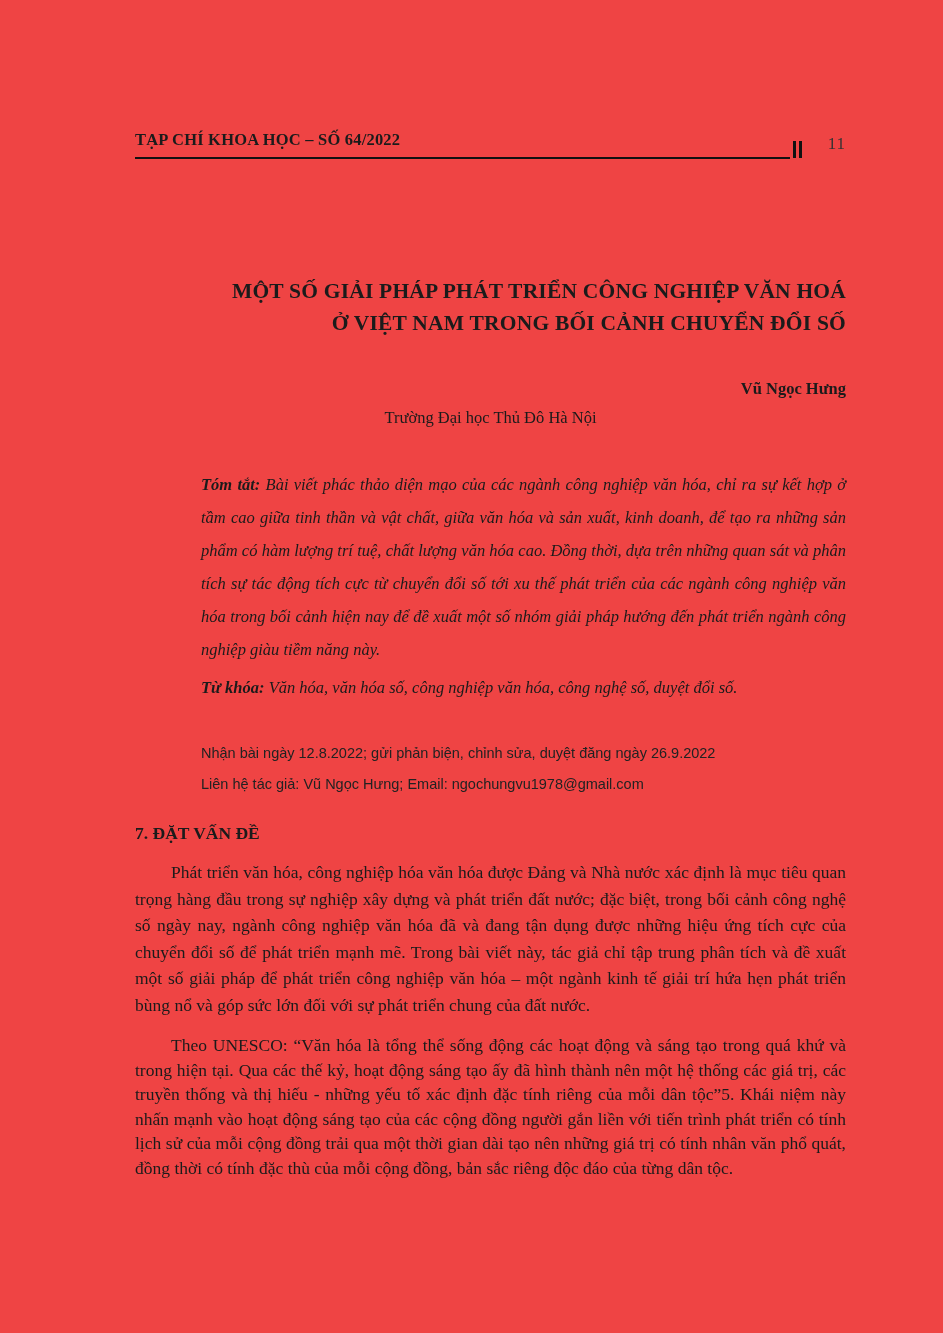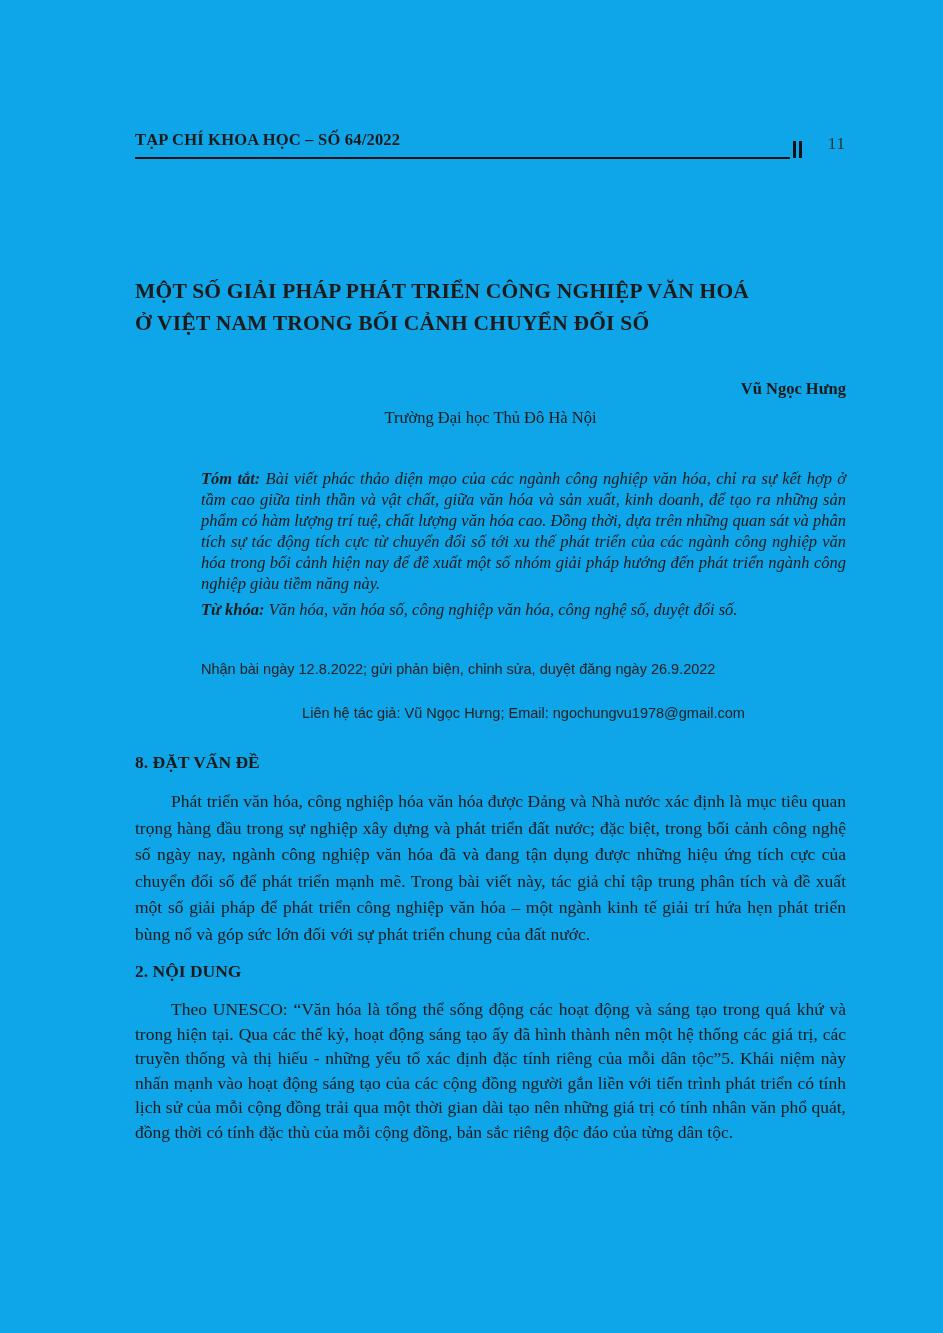--- a/index.html
+++ b/index.html
@@ -1,21 +1,21 @@
 <!DOCTYPE html>
 <html><head>
 <meta charset="utf-8">
 <style>
   * { margin: 0; padding: 0; box-sizing: border-box; }
   html, body { background: #e8e8e8; }
   .page {
     width: 943px;
     height: 1333px;
     margin: 0 auto;
-    background: #0ea5e9;
+    background: #ef4444;
     font-family: "Liberation Serif", serif;
     color: #1b1b1b;
     position: relative;
     overflow: hidden;
   }
   .content {
     position: absolute;
     top: 130px;
     left: 135px;
     right: 97px;
@@ -45,21 +45,21 @@
   .header-page {
     font-size: 17px;
     color: #333;
     margin-left: 26px;
     padding-bottom: 5px;
     letter-spacing: 1px;
   }
   
   .article-title {
     margin-top: 116px;
-    text-align: left;
+    text-align: right;
     font-weight: bold;
     font-size: 21.5px;
     line-height: 32px;
     letter-spacing: 0.2px;
   }
   .author {
     margin-top: 40px;
     text-align: right;
     font-weight: bold;
     font-size: 16.5px;
@@ -68,33 +68,33 @@
     margin-top: 9px;
     text-align: center;
     font-size: 16.5px;
   }
   
   .abstract-block {
     margin-top: 40px;
     margin-left: 66px;
     font-style: italic;
     font-size: 16.5px;
-    line-height: 21px;
+    line-height: 33px;
     text-align: justify;
   }
   .abstract-block .lbl { font-weight: bold; }
   .keywords { margin-top: 5px; }
   .meta-line {
     margin-left: 66px;
     font-family: "Liberation Sans", sans-serif;
     font-size: 14.5px;
     color: #222;
   }
   .meta-received { margin-top: 41px; }
-  .meta-contact  { margin-top: 28px; text-align: center; }
+  .meta-contact  { margin-top: 15px; }
   
   .h-section {
     font-weight: bold;
     font-size: 17.5px;
   }
   .h1-sec { margin-top: 31px; }
   .h2-sec { margin-top: 14px; }
   .h21-sec { margin-top: 13px; font-size: 17px; }
   .h211-sec {
     margin-top: 13px;
@@ -131,20 +131,19 @@
     <div class="affiliation">Trường Đại học Thủ Đô Hà Nội</div>
 
     <div class="abstract-block">
       <p class="abstract"><span class="lbl">Tóm tắt:</span><span> Bài viết phác thảo diện mạo của các ngành công nghiệp văn hóa, chỉ ra sự kết hợp ở tầm cao giữa tinh thần và vật chất, giữa văn hóa và sản xuất, kinh doanh, để tạo ra những sản phẩm có hàm lượng trí tuệ, chất lượng văn hóa cao. Đồng thời, dựa trên những quan sát và phân tích sự tác động tích cực từ chuyển đổi số tới xu thế phát triển của các ngành công nghiệp văn hóa trong bối cảnh hiện nay để đề xuất một số nhóm giải pháp hướng đến phát triển ngành công nghiệp giàu tiềm năng này.</span></p>
       <p class="keywords"><span class="lbl">Từ khóa:</span><span> Văn hóa, văn hóa số, công nghiệp văn hóa, công nghệ số, duyệt đổi số.</span></p>
     </div>
 
     <div class="meta-line meta-received">Nhận bài ngày 12.8.2022; gửi phản biện, chỉnh sửa, duyệt đăng ngày 26.9.2022</div>
     <div class="meta-line meta-contact">Liên hệ tác giả: Vũ Ngọc Hưng; Email: ngochungvu1978@gmail.com</div>
 
-    <h2 class="h-section h1-sec">8. ĐẶT VẤN ĐỀ</h2>
+    <h2 class="h-section h1-sec">7. ĐẶT VẤN ĐỀ</h2>
     <p class="para">Phát triển văn hóa, công nghiệp hóa văn hóa được Đảng và Nhà nước xác định là mục tiêu quan trọng hàng đầu trong sự nghiệp xây dựng và phát triển đất nước; đặc biệt, trong bối cảnh công nghệ số ngày nay, ngành công nghiệp văn hóa đã và đang tận dụng được những hiệu ứng tích cực của chuyển đổi số để phát triển mạnh mẽ. Trong bài viết này, tác giả chỉ tập trung phân tích và đề xuất một số giải pháp để phát triển công nghiệp văn hóa – một ngành kinh tế giải trí hứa hẹn phát triển bùng nổ và góp sức lớn đối với sự phát triển chung của đất nước.</p>
 
-    <h2 class="h-section h2-sec">2. NỘI DUNG</h2>
     <p class="para para-2">Theo UNESCO: “Văn hóa là tổng thể sống động các hoạt động và sáng tạo trong quá khứ và trong hiện tại. Qua các thế kỷ, hoạt động sáng tạo ấy đã hình thành nên một hệ thống các giá trị, các truyền thống và thị hiếu - những yếu tố xác định đặc tính riêng của mỗi dân tộc”5. Khái niệm này nhấn mạnh vào hoạt động sáng tạo của các cộng đồng người gắn liền với tiến trình phát triển có tính lịch sử của mỗi cộng đồng trải qua một thời gian dài tạo nên những giá trị có tính nhân văn phổ quát, đồng thời có tính đặc thù của mỗi cộng đồng, bản sắc riêng độc đáo của từng dân tộc.</p>
 
   </div>
 </div>
 
 </body></html>

